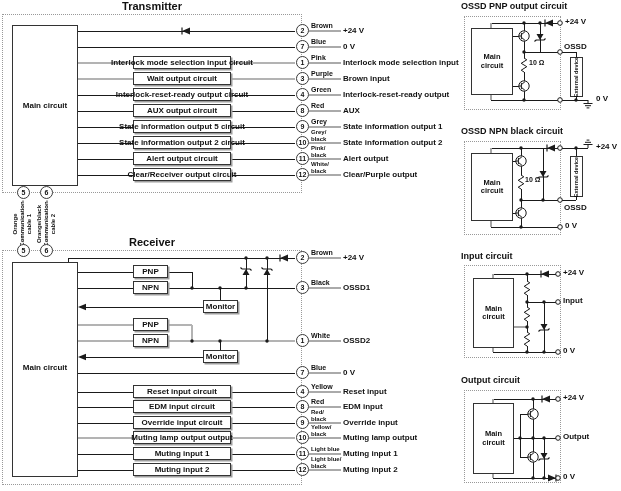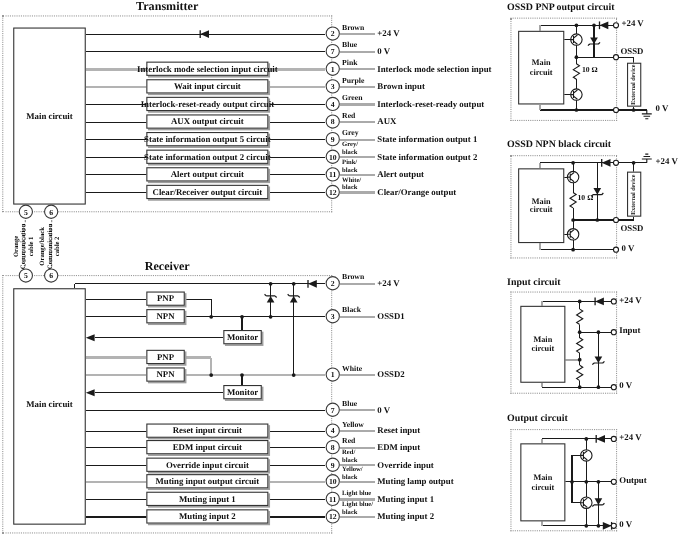--- a/index.html
+++ b/index.html
@@ -1,32 +1,32 @@
 <!DOCTYPE html>
 <html><head>
 <meta charset="utf-8">
 <style>
   html,body{margin:0;padding:0;background:#fff}
   #canvas{position:relative;width:621px;height:491px;background:#fff;
-          font-family:Liberation Serif, serif;color:#111;overflow:hidden}
+          font-family:Liberation Sans, sans-serif;color:#111;overflow:hidden}
   .layer{position:absolute;left:0;top:0}
   .t{position:absolute;font-weight:bold;white-space:nowrap;color:#111}
   .title{font-size:11px;text-align:center}
   .stitle{font-size:9px}
   .sig{font-size:8px;line-height:10px}
   .clr{font-size:7px;line-height:9px}
   .clr2{font-size:6px;line-height:6.5px}
   .clr2 span{display:block}
   .pin{position:absolute;width:13px;height:13px;border:1px solid #3a3a3a;border-radius:50%;
        background:#fff;font-size:7px;font-weight:bold;display:flex;align-items:center;
        justify-content:center;box-sizing:border-box;z-index:3}
   .box{position:absolute;background:#fff;border:1px solid #333;box-shadow:1.5px 1.5px 0 #9e9e9e;
        display:flex;align-items:center;justify-content:center;font-weight:bold;font-size:8px;
        white-space:nowrap;box-sizing:border-box;z-index:2}
-  .rowbox{left:133px;width:111px;height:13px}
+  .rowbox{left:133px;width:98px;height:13px}
   .sbox{width:35px;height:13px}
   .mainb{position:absolute;background:#fff;border:1.5px solid #333;box-sizing:border-box;z-index:2}
   .cent{display:flex;align-items:center;justify-content:center;font-weight:bold;font-size:8px}
   .mainlbl{font-size:7.5px;line-height:8.5px;text-align:center;width:30px;font-weight:bold}
   .dash{position:absolute;border:1px dotted #999;box-sizing:border-box;z-index:0}
   .rot{position:absolute;transform-origin:0 0;transform:rotate(-90deg);font-weight:bold;
        font-size:6px;line-height:6.5px;text-align:center;width:46px;z-index:2}
   .extd{position:absolute;background:#fff;border:1px solid #333;display:flex;align-items:center;
         justify-content:center;box-sizing:border-box;z-index:2}
   .vtext{transform:rotate(-90deg);white-space:nowrap;font-size:5.5px;font-weight:bold}
@@ -177,21 +177,21 @@
     <use href="#termO" x="558" y="478"></use>
   </svg>
 
   <div class="t title" style="left:2px;top:0;width:300px">Transmitter</div>
   <div class="dash" style="left:2px;top:14px;width:300px;height:179px"></div>
   <div class="mainb cent" style="left:12px;top:25px;width:66px;height:161px">
     <span style="font-size:8px">Main circuit</span>
   </div>
 
   <div class="box rowbox" style="top:56px">Interlock mode selection input circuit</div>
-  <div class="box rowbox" style="top:72px">Wait input circuit</div>
+  <div class="box rowbox" style="top:72px">Wait output circuit</div>
   <div class="box rowbox" style="top:88px">Interlock-reset-ready output circuit</div>
   <div class="box rowbox" style="top:104px">AUX output circuit</div>
   <div class="box rowbox" style="top:120px">State information output 5 circuit</div>
   <div class="box rowbox" style="top:136px">State information output 2 circuit</div>
   <div class="box rowbox" style="top:152px">Alert output circuit</div>
   <div class="box rowbox" style="top:168px">Clear/Receiver output circuit</div>
 
   <div class="pin" style="left:296px;top:24px">2</div>
   <div class="pin" style="left:296px;top:40px">7</div>
   <div class="pin" style="left:296px;top:56px">1</div>
@@ -225,21 +225,21 @@
 
   <div class="t sig" style="left:343px;top:26px">+24 V</div>
   <div class="t sig" style="left:343px;top:42px">0 V</div>
   <div class="t sig" style="left:343px;top:58px">Interlock mode selection input</div>
   <div class="t sig" style="left:343px;top:74px">Brown input</div>
   <div class="t sig" style="left:343px;top:90px">Interlock-reset-ready output</div>
   <div class="t sig" style="left:343px;top:106px">AUX</div>
   <div class="t sig" style="left:343px;top:122px">State information output 1</div>
   <div class="t sig" style="left:343px;top:138px">State information output 2</div>
   <div class="t sig" style="left:343px;top:154px">Alert output</div>
-  <div class="t sig" style="left:343px;top:170px">Clear/Orange output</div>
+  <div class="t sig" style="left:343px;top:170px">Clear/Purple output</div>
 
   <div class="pin" style="left:17px;top:186px">5</div>
   <div class="pin" style="left:40px;top:186px">6</div>
   <div class="rot" style="left:12px;top:247px">Orange</div>
   <div class="rot" style="left:19px;top:247px">Communication cable 1</div>
   <div class="rot" style="left:36px;top:247px">Orange/black</div>
   <div class="rot" style="left:43px;top:247px">Communication cable 2</div>
 
   <div class="t title" style="left:2px;top:236px;width:300px">Receiver</div>
   <div class="dash" style="left:2px;top:250px;width:300px;height:235px"></div>
@@ -252,21 +252,21 @@
   <div class="box sbox" style="left:133px;top:265px">PNP</div>
   <div class="box sbox" style="left:133px;top:281px">NPN</div>
   <div class="box sbox" style="left:203px;top:300px">Monitor</div>
   <div class="box sbox" style="left:133px;top:318px">PNP</div>
   <div class="box sbox" style="left:133px;top:334px">NPN</div>
   <div class="box sbox" style="left:203px;top:350px">Monitor</div>
 
   <div class="box rowbox" style="top:385px">Reset input circuit</div>
   <div class="box rowbox" style="top:400px">EDM input circuit</div>
   <div class="box rowbox" style="top:416px">Override input circuit</div>
-  <div class="box rowbox" style="top:431px">Muting input output circuit</div>
+  <div class="box rowbox" style="top:431px">Muting lamp output output</div>
   <div class="box rowbox" style="top:447px">Muting input 1</div>
   <div class="box rowbox" style="top:463px">Muting input 2</div>
 
   <div class="pin" style="left:296px;top:251px">2</div>
   <div class="pin" style="left:296px;top:281px">3</div>
   <div class="pin" style="left:296px;top:334px">1</div>
   <div class="pin" style="left:296px;top:366px">7</div>
   <div class="pin" style="left:296px;top:385px">4</div>
   <div class="pin" style="left:296px;top:400px">8</div>
   <div class="pin" style="left:296px;top:416px">9</div>

